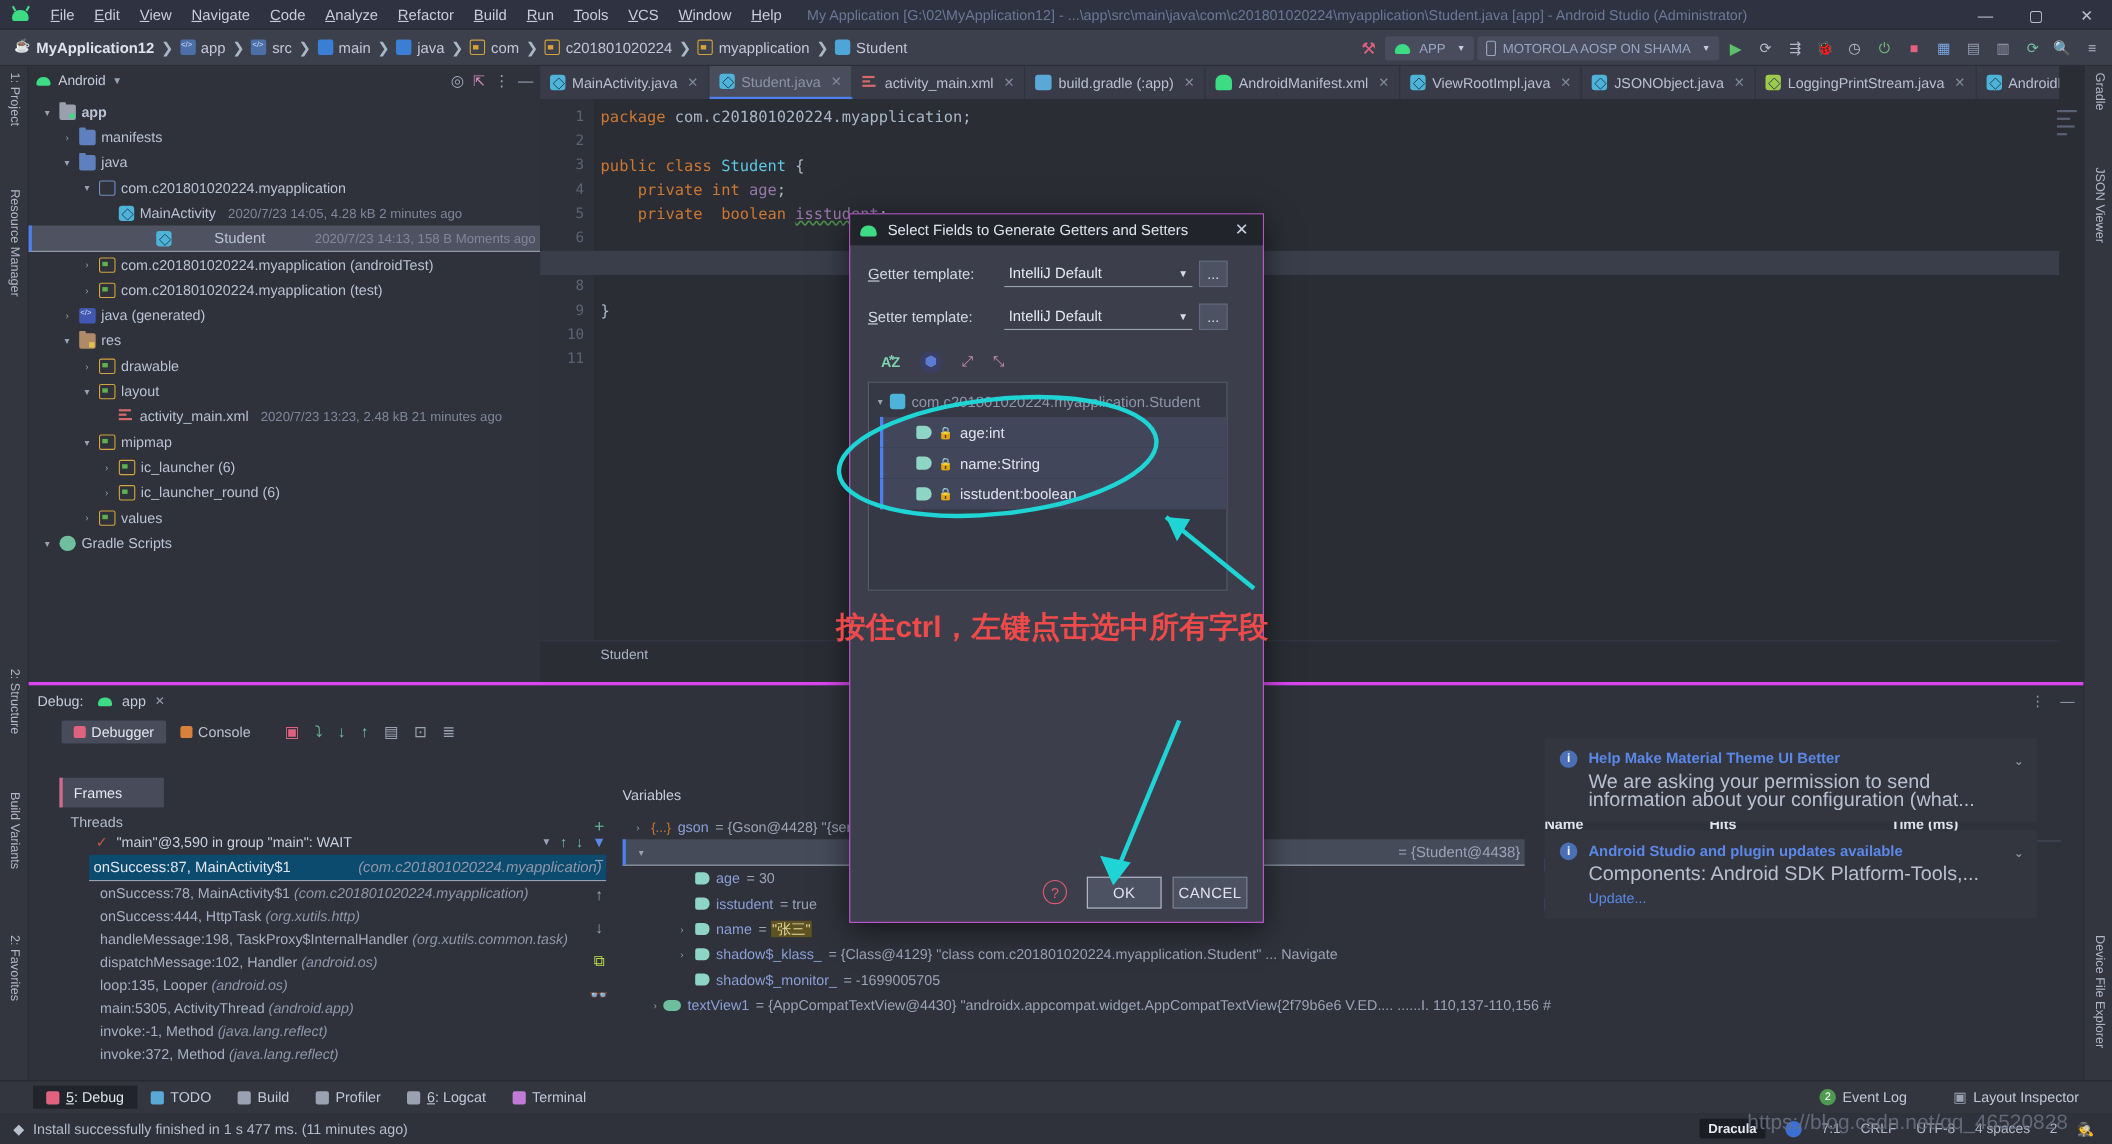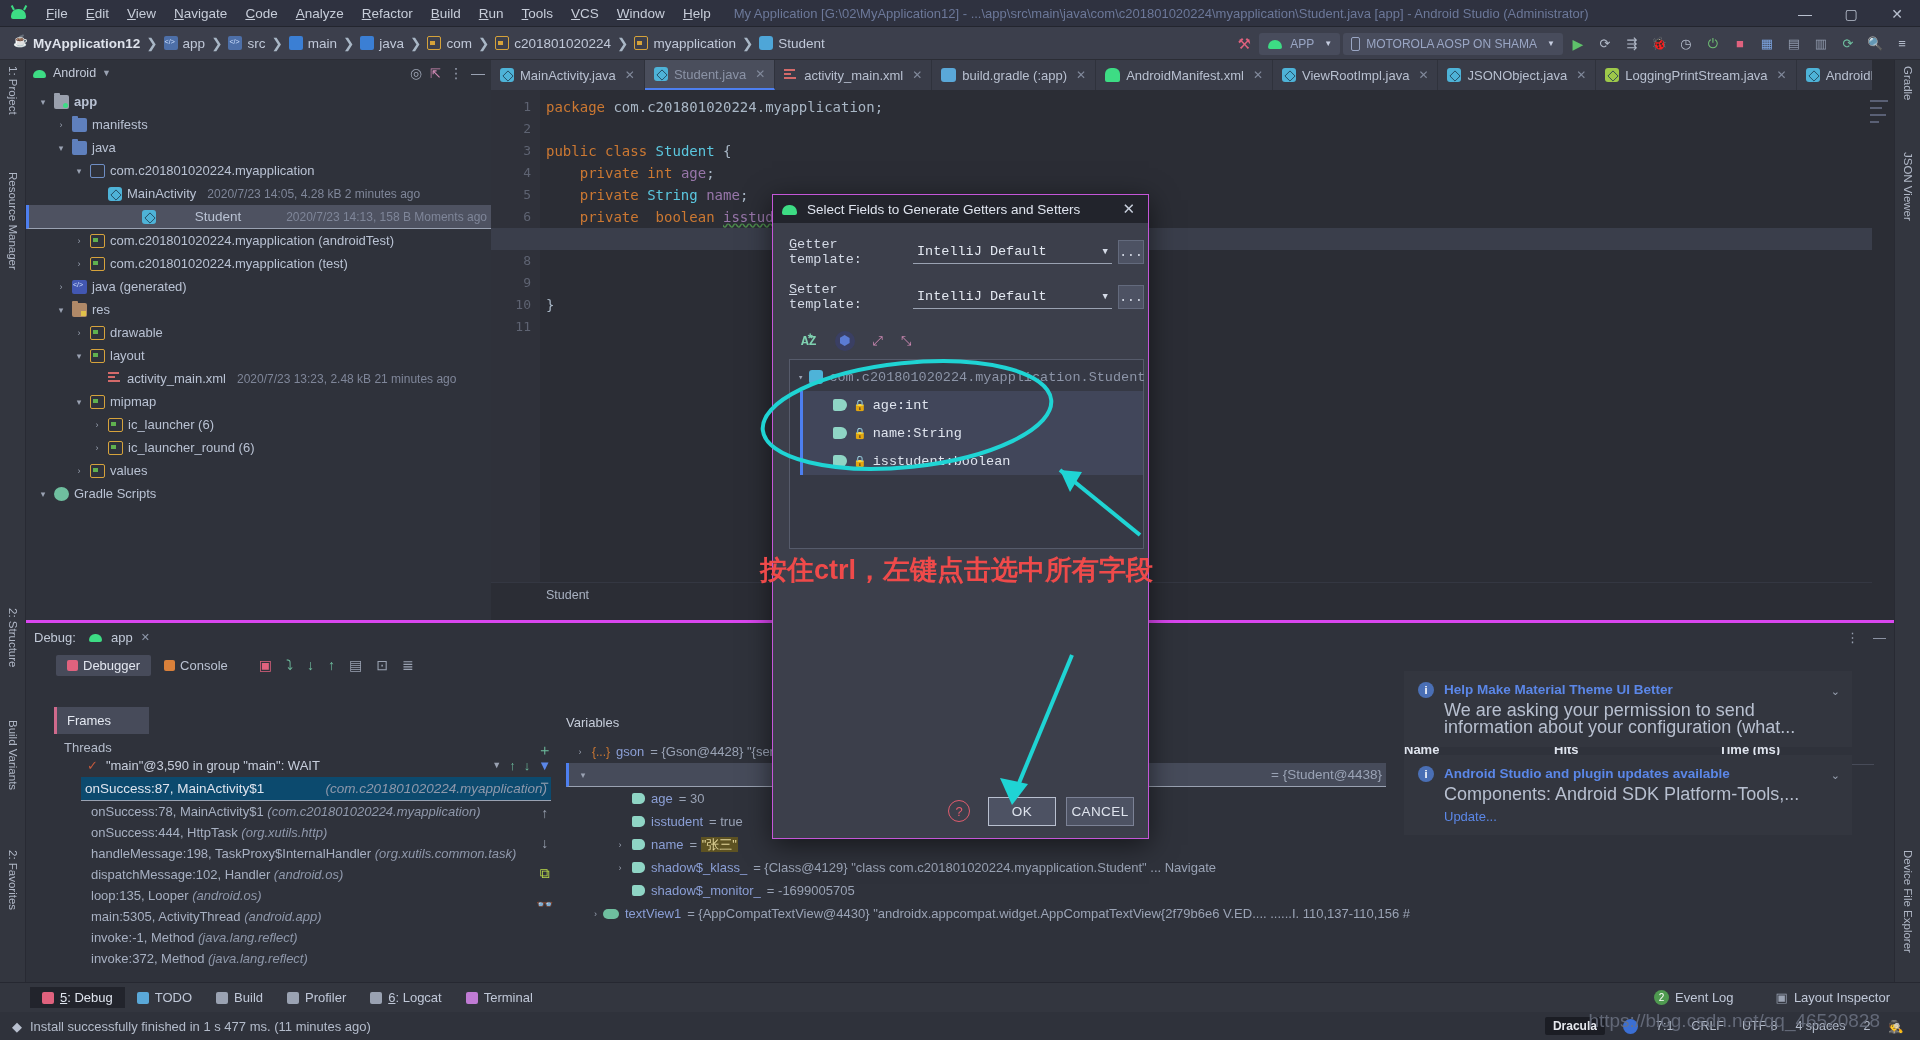--- a/index.html
+++ b/index.html
@@ -178,21 +178,21 @@
   .watermark{ position:absolute; right:40px; top:1010px; font-size:19px; color:#6c7282; opacity:.85; font-family:"Liberation Sans",sans-serif;}
 
   
   .dialog{
     position:absolute; left:772px; top:194px; width:377px; height:645px;
     background:#3c3f4b; border:1.5px solid #c456d8; box-shadow:0 6px 26px rgba(0,0,0,.55);
     z-index:40;
   }
   .dlg-title{ height:28px; background:#22242c; display:flex; align-items:center; padding:0 8px; gap:8px; font-size:13.5px; color:#dfe4ee;}
   .dlg-title .x{ margin-left:auto; color:#c9d0dd; font-size:15px; padding:0 5px;}
-  .dlg-body{ padding:14px 4px 0 16px;font-family:Liberation Mono, monospace;}
+  .dlg-body{ padding:14px 32px 0 16px;}
   .frow{ display:flex; align-items:center; margin-bottom:15px; font-size:13.5px;}
   .frow label{ width:124px; color:#d3d9e5;}
   .frow label u{text-decoration:underline;}
   .selwrap{ position:relative; flex:1; display:flex; align-items:flex-start; }
   .sel{ flex:1; height:24px; background:transparent; border:none; border-bottom:1.5px solid #9aa2b2; color:#e3e8f1; font-size:13.5px; display:flex; align-items:center; justify-content:space-between; padding:0 4px;}
   .sel .cc{font-size:9px; color:#d5dbe7;}
   .dots{ width:26px; height:24px; margin-left:6px; background:#4d5263; border:1px solid #636a7d; color:#d9dfeb; font-size:13px; display:flex; align-items:center; justify-content:center;}
   .dlg-icons{ display:flex; align-items:center; gap:18px; padding:4px 0 8px 12px;}
   .az{ color:#7fd1b0; font-size:13px; font-weight:bold;}
   .cube{ width:20px;height:20px;border-radius:50%;background:#3a3f63; position:relative;}
@@ -513,21 +513,20 @@
           <div>9</div>
           <div>10</div>
           <div>11</div>
         </div>
       <div class="hl-line" style="top:138px;"></div>
       <div class="codearea" id="code-host">
           <div class="cl-line"><span class="kw">package </span><span class="pkg">com.c201801020224.myapplication;</span></div>
           <div class="cl-line">&nbsp;</div>
           <div class="cl-line"><span class="kw">public </span><span class="kw">class </span><span class="cls2">Student </span><span class="pkg">{</span></div>
           <div class="cl-line"><span class="kw">    private </span><span class="kw">int </span><span class="fld">age</span><span class="pkg">;</span></div>
-          <div class="cl-line"><span class="kw">    private </span><span class="cls2">String </span><span class="fld">name</span><span class="pkg">;</span></div>
           <div class="cl-line"><span class="kw">    private </span><span class="kw"> boolean </span><span class="fld" style="text-decoration: underline wavy rgb(76, 139, 76);">isstudent</span><span class="pkg">;</span></div>
           <div class="cl-line">&nbsp;</div>
           <div class="cl-line">&nbsp;</div>
           <div class="cl-line">&nbsp;</div>
           <div class="cl-line"><span class="pkg">}</span></div>
           <div class="cl-line">&nbsp;</div>
         </div>
     </div>
   </div>
   <div class="editor-crumb">Student</div>

